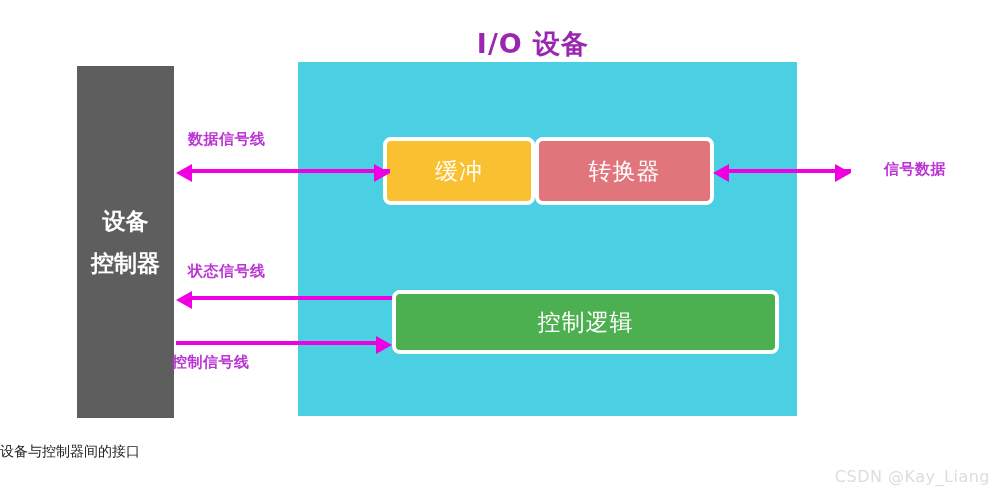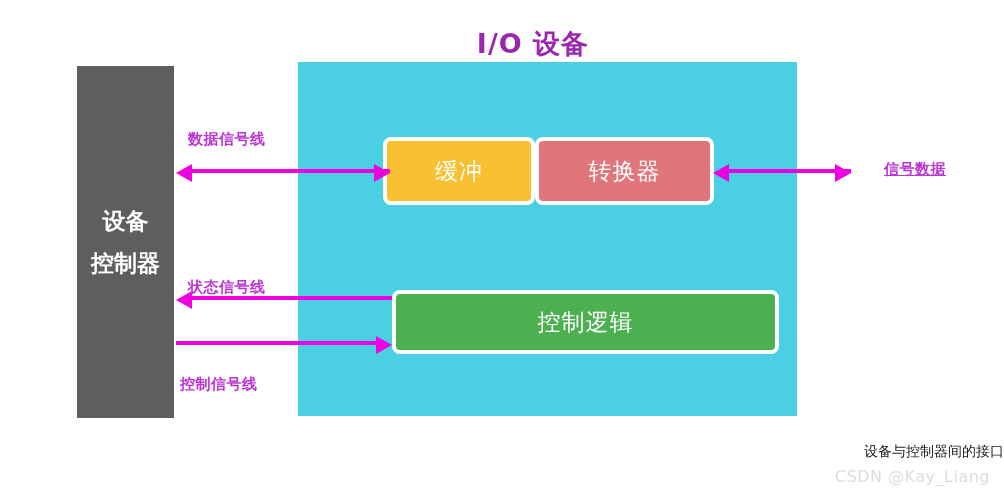--- a/index.html
+++ b/index.html
@@ -144,31 +144,31 @@
   
   .sig-label {
     position: absolute;
     color: #bb34d4;
     font-size: 15px;
     font-weight: bold;
     white-space: nowrap;
     letter-spacing: 0.5px;
   }
   .lbl-data    { left: 188px; top: 130px; }
-  .lbl-status  { left: 188px; top: 262px; margin-top: 16px; }
-  .lbl-control { left: 180px; top: 353px; margin-top: 22px; }
-  .lbl-sigdata { left: 884px; top: 160px; text-decoration: underline; }
+  .lbl-status  { left: 188px; top: 262px; }
+  .lbl-control { left: 172px; top: 353px; }
+  .lbl-sigdata { left: 884px; top: 160px; }
 
   
   .caption {
     position: absolute;
     left: 0;
     top: 443px;
     width: 1004px;
-    text-align: right;
+    text-align: left;
     font-size: 14px;
     color: #222222;
   }
 
   
   .watermark {
     position: absolute;
     right: 14px;
     bottom: 8px;
     font-size: 16px;

